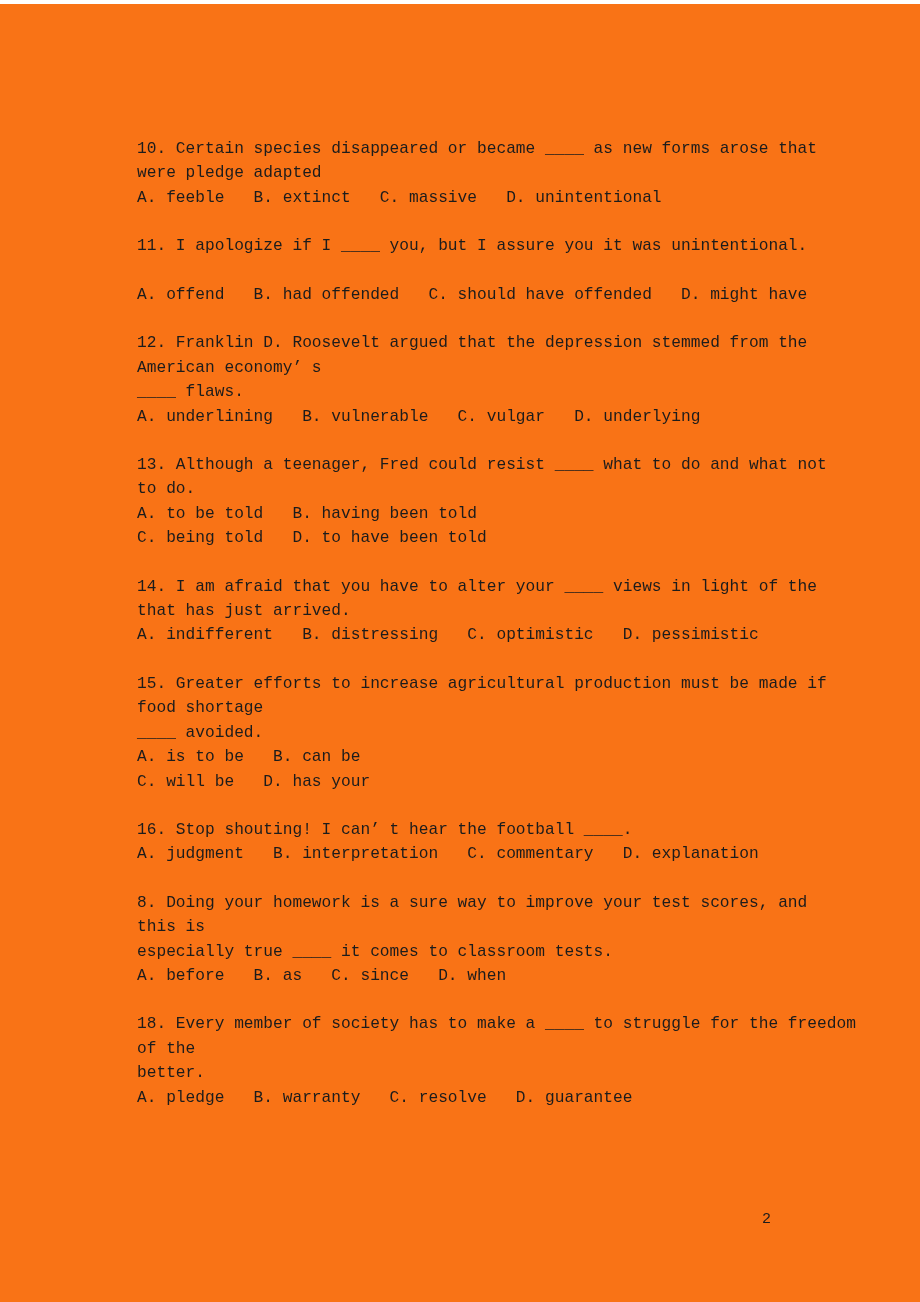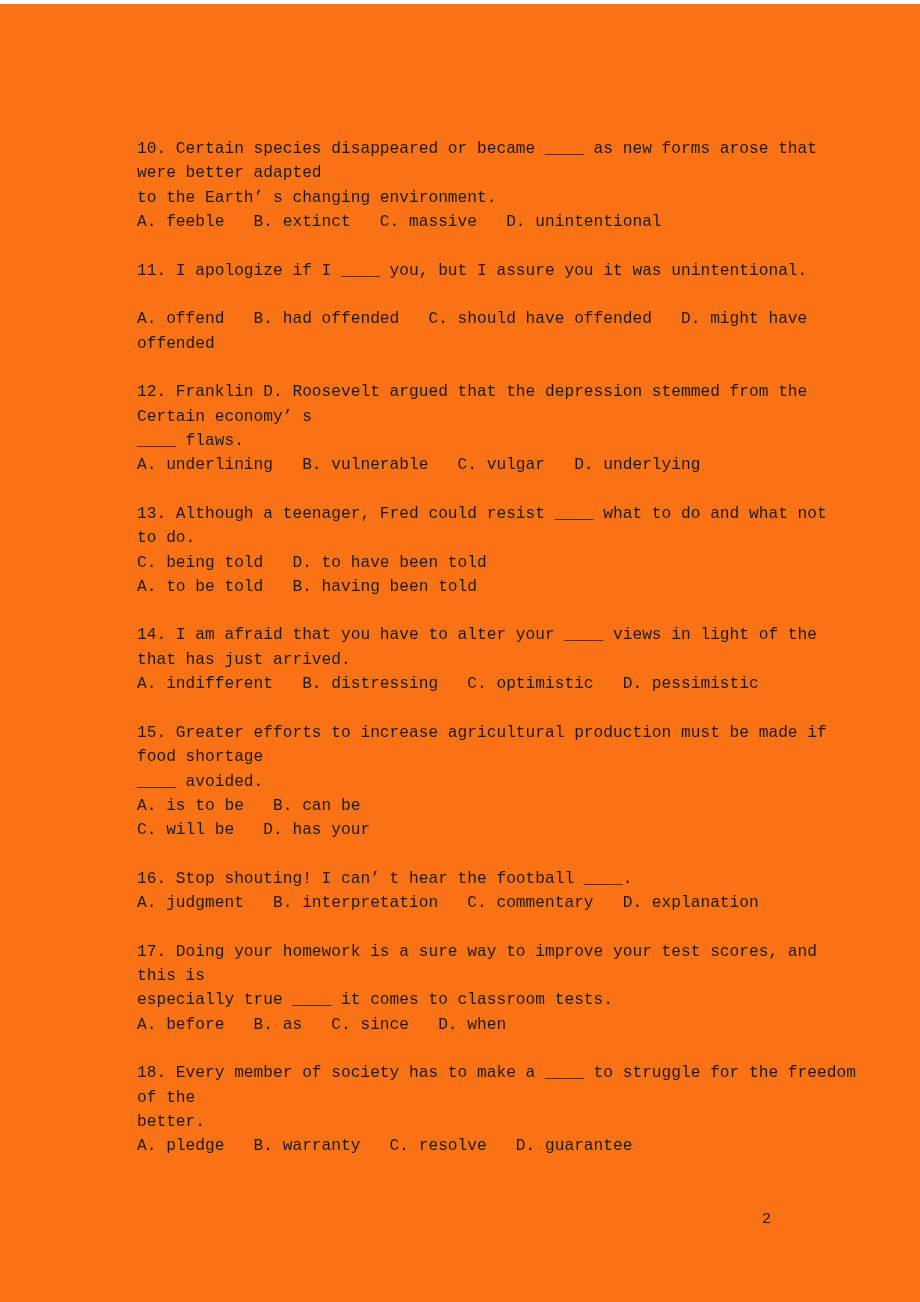--- a/index.html
+++ b/index.html
@@ -62,60 +62,58 @@
     white-space: pre;
   }
 </style>
 </head>
 <body>
 
 <div id="page">
   <div id="content">
       <div class="question-block">
         <div class="q-line">10. Certain species disappeared or became ____ as new forms arose that</div>
-        <div class="q-line">were better adapted</div>
-        <div class="q-line">to the Earth’ s changing environment.</div>
+        <div class="q-line">were pledge adapted</div>
         <div class="q-line">A. feeble   B. extinct   C. massive   D. unintentional</div>
       </div>
       <div class="question-block">
         <div class="q-line">11. I apologize if I ____ you, but I assure you it was unintentional.</div>
         <div class="q-line blank"></div>
         <div class="q-line">A. offend   B. had offended   C. should have offended   D. might have</div>
-        <div class="q-line">offended</div>
       </div>
       <div class="question-block">
         <div class="q-line">12. Franklin D. Roosevelt argued that the depression stemmed from the</div>
-        <div class="q-line">Certain economy’ s</div>
+        <div class="q-line">American economy’ s</div>
         <div class="q-line">____ flaws.</div>
         <div class="q-line">A. underlining   B. vulnerable   C. vulgar   D. underlying</div>
       </div>
       <div class="question-block">
         <div class="q-line">13. Although a teenager, Fred could resist ____ what to do and what not</div>
         <div class="q-line">to do.</div>
+        <div class="q-line">A. to be told   B. having been told</div>
         <div class="q-line">C. being told   D. to have been told</div>
-        <div class="q-line">A. to be told   B. having been told</div>
       </div>
       <div class="question-block">
         <div class="q-line">14. I am afraid that you have to alter your ____ views in light of the</div>
         <div class="q-line">that has just arrived.</div>
         <div class="q-line">A. indifferent   B. distressing   C. optimistic   D. pessimistic</div>
       </div>
       <div class="question-block">
         <div class="q-line">15. Greater efforts to increase agricultural production must be made if</div>
         <div class="q-line">food shortage</div>
         <div class="q-line">____ avoided.</div>
         <div class="q-line">A. is to be   B. can be</div>
         <div class="q-line">C. will be   D. has your</div>
       </div>
       <div class="question-block">
         <div class="q-line">16. Stop shouting! I can’ t hear the football ____.</div>
         <div class="q-line">A. judgment   B. interpretation   C. commentary   D. explanation</div>
       </div>
       <div class="question-block">
-        <div class="q-line">17. Doing your homework is a sure way to improve your test scores, and</div>
+        <div class="q-line">8. Doing your homework is a sure way to improve your test scores, and</div>
         <div class="q-line">this is</div>
         <div class="q-line">especially true ____ it comes to classroom tests.</div>
         <div class="q-line">A. before   B. as   C. since   D. when</div>
       </div>
       <div class="question-block">
         <div class="q-line">18. Every member of society has to make a ____ to struggle for the freedom</div>
         <div class="q-line">of the</div>
         <div class="q-line">better.</div>
         <div class="q-line">A. pledge   B. warranty   C. resolve   D. guarantee</div>
       </div>

